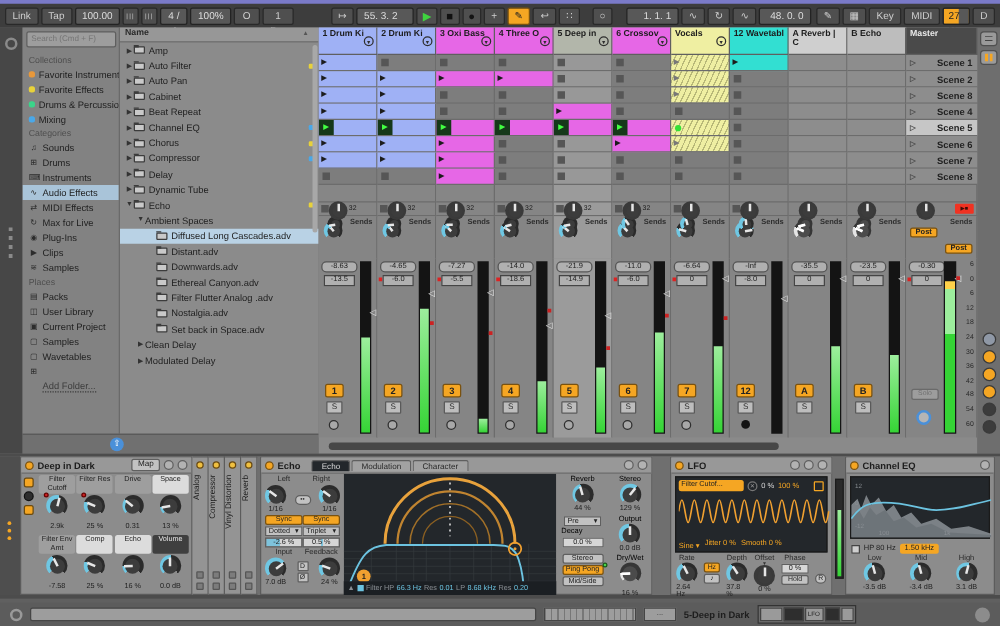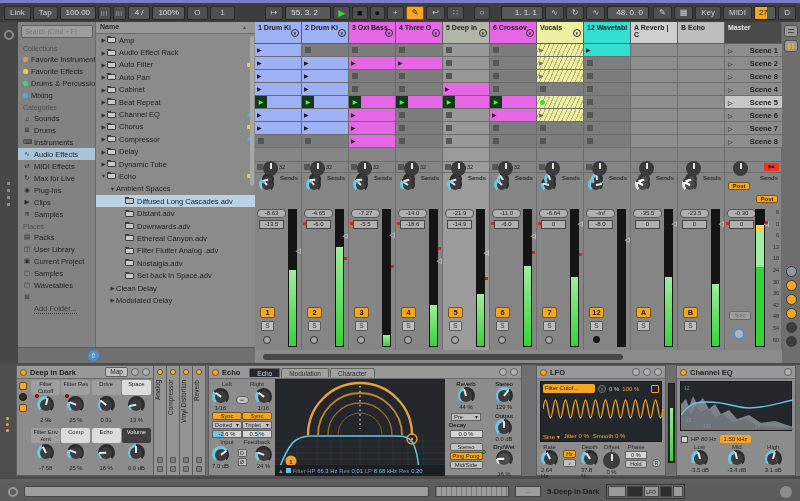--- a/index.html
+++ b/index.html
@@ -335,25 +335,20 @@
     </div>
     <div id="frows">
         <div class="frow" style="padding-left: 4px;">
           <span class="farrow">▶</span>
           <span class="ffold"></span>
           <span>Amp</span>
         </div>
         <div class="frow" style="padding-left: 4px;">
           <span class="farrow">▶</span>
           <span class="ffold"></span>
-          <span>Audio Effect Rack</span>
-        </div>
-        <div class="frow" style="padding-left: 4px;">
-          <span class="farrow">▶</span>
-          <span class="ffold"></span>
           <span>Auto Filter</span>
           <span class="fdots">
             <span class="fdot" style="background: rgb(232, 210, 58);"></span>
           </span>
         </div>
         <div class="frow" style="padding-left: 4px;">
           <span class="farrow">▶</span>
           <span class="ffold"></span>
           <span>Auto Pan</span>
         </div>

